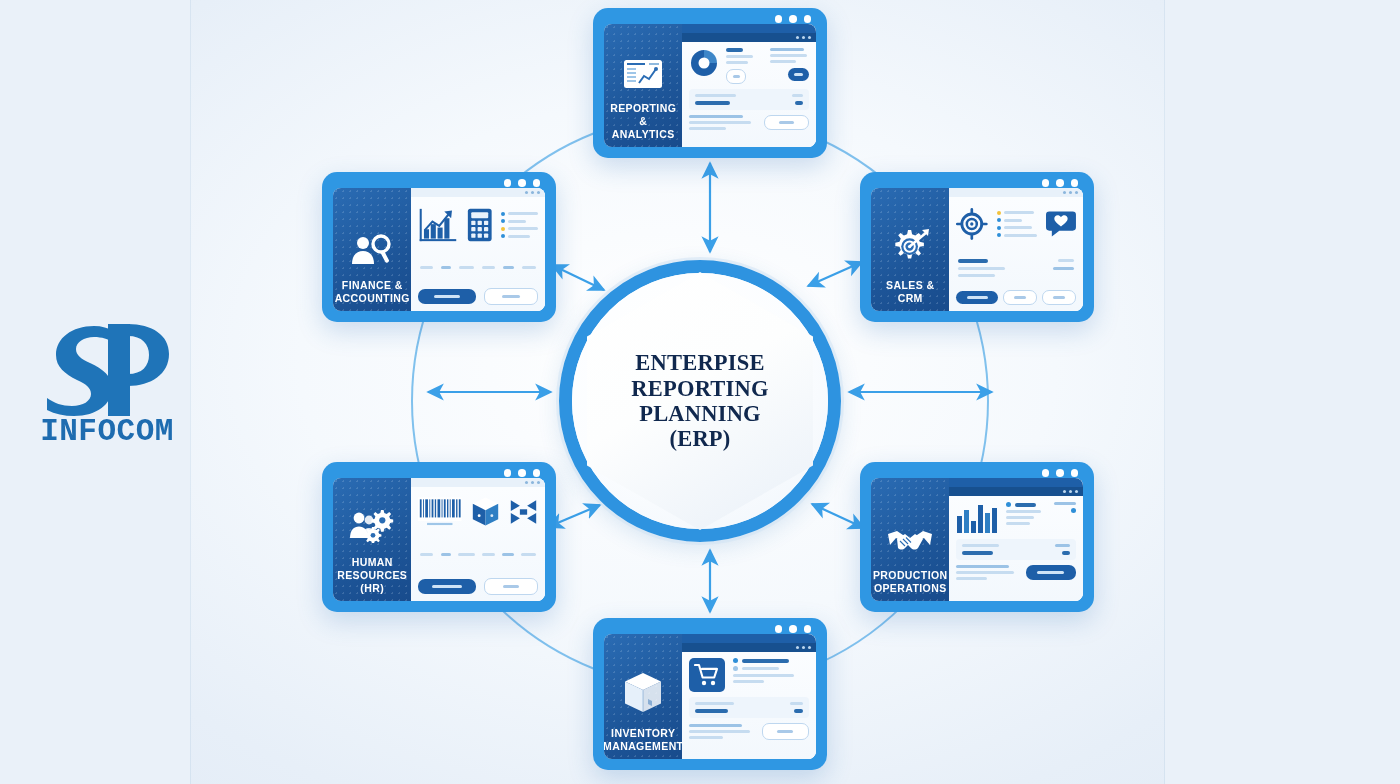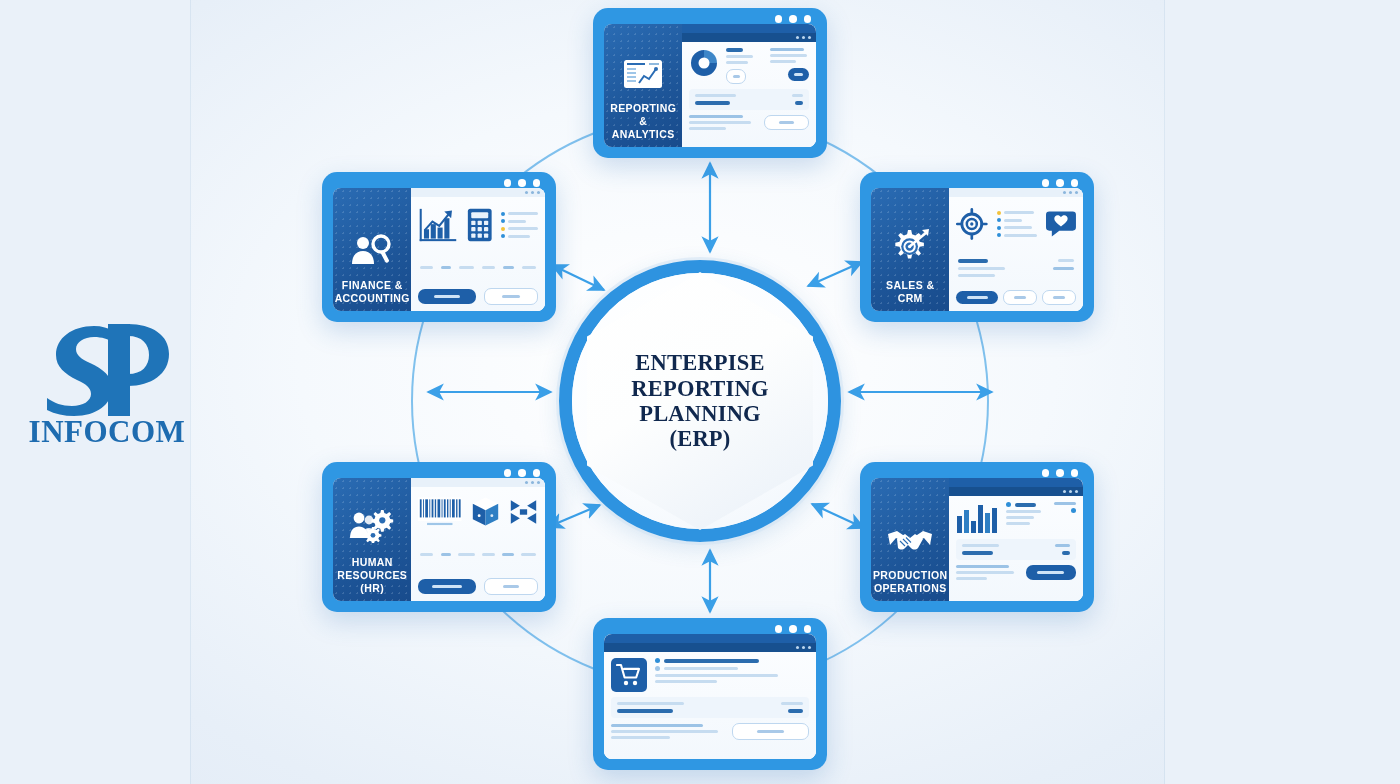--- a/index.html
+++ b/index.html
@@ -19,21 +19,21 @@
       radial-gradient(ellipse 900px 620px at 50% 46%, #ffffff 0%, #f5f9fd 42%, #e7eff8 78%, #e2ebf6 100%);
   }
   .band-right{left:1165px;width:235px;background:#eaf1f9;}
   .band-seam{position:absolute;top:0;height:784px;width:1px;background:rgba(160,190,220,.22);}
 
   
   #logo{position:absolute;left:18px;top:318px;width:178px;height:140px;
         display:flex;flex-direction:column;align-items:center;justify-content:flex-start;}
   #logo svg{display:block;}
   .logo-word{font-size:31px;font-weight:bold;letter-spacing:.5px;color:#1e6cb0;
-             line-height:1;margin-top:-2px;font-family:Liberation Serif, serif;}
+             line-height:1;margin-top:-2px;font-family:Liberation Mono, monospace;}
 
   
   #hub{position:absolute;left:559px;top:260px;width:282px;height:282px;font-family:Liberation Serif, serif;}
   #hub .outer-ring{position:absolute;inset:0;border-radius:50%;
       border:13px solid #2e93e0;box-sizing:border-box;
       box-shadow:0 0 0 3px rgba(210,228,244,.55), 0 6px 22px rgba(40,110,180,.16);}
   #hub .ring-shade{position:absolute;inset:13px;border-radius:50%;
       background:radial-gradient(circle at 38% 30%, #ffffff 0%, #fbfdff 55%, #eef4fb 100%);}
   #hub .hex{position:absolute;left:28px;top:12px;width:226px;height:258px;
       background:linear-gradient(150deg,#ffffff 0%,#fdfefe 45%,#e9f0f8 100%);
@@ -611,20 +611,36 @@
     </div>
   </div>
 
   <div class="card" id="card-inventory">
     <div class="dots">
         <i></i>
         <i></i>
         <i></i>
       </div>
     <div class="body">
+      <div class="pane-left">
+        <div class="dotfield"></div>
+        <div class="mod-icon">
+          <svg width="40" height="42" viewBox="0 0 40 42">
+            <path d="M20 1 L38 9.5 L20 18 L2 9.5 Z" fill="#ffffff"></path>
+            <path d="M2 9.5 L20 18 L20 40 L2 31.5 Z" fill="#e6f0fa"></path>
+            <path d="M38 9.5 L20 18 L20 40 L38 31.5 Z" fill="#ffffff" opacity=".82"></path>
+            <path d="M20 18 L20 40" stroke="#2a6cb4" stroke-width="1" opacity=".35"></path>
+            <path d="M25 27 l4 2 0 5 -4 -2 Z" fill="#2a6cb4" opacity=".45"></path>
+          </svg>
+        </div>
+        <div class="mod-label">
+          <div>INVENTORY</div>
+          <div>MANAGEMENT</div>
+        </div>
+      </div>
       <div class="pane-right">
         <div class="topbar"></div>
         <div class="minibar">
             <i></i>
             <i></i>
             <i></i>
           </div>
         <div class="pane-body">
           <div class="row" style="align-items:flex-start;gap:8px">
             <div style="background:#1e5fa8;border-radius:5px;padding:5px;display:flex">

